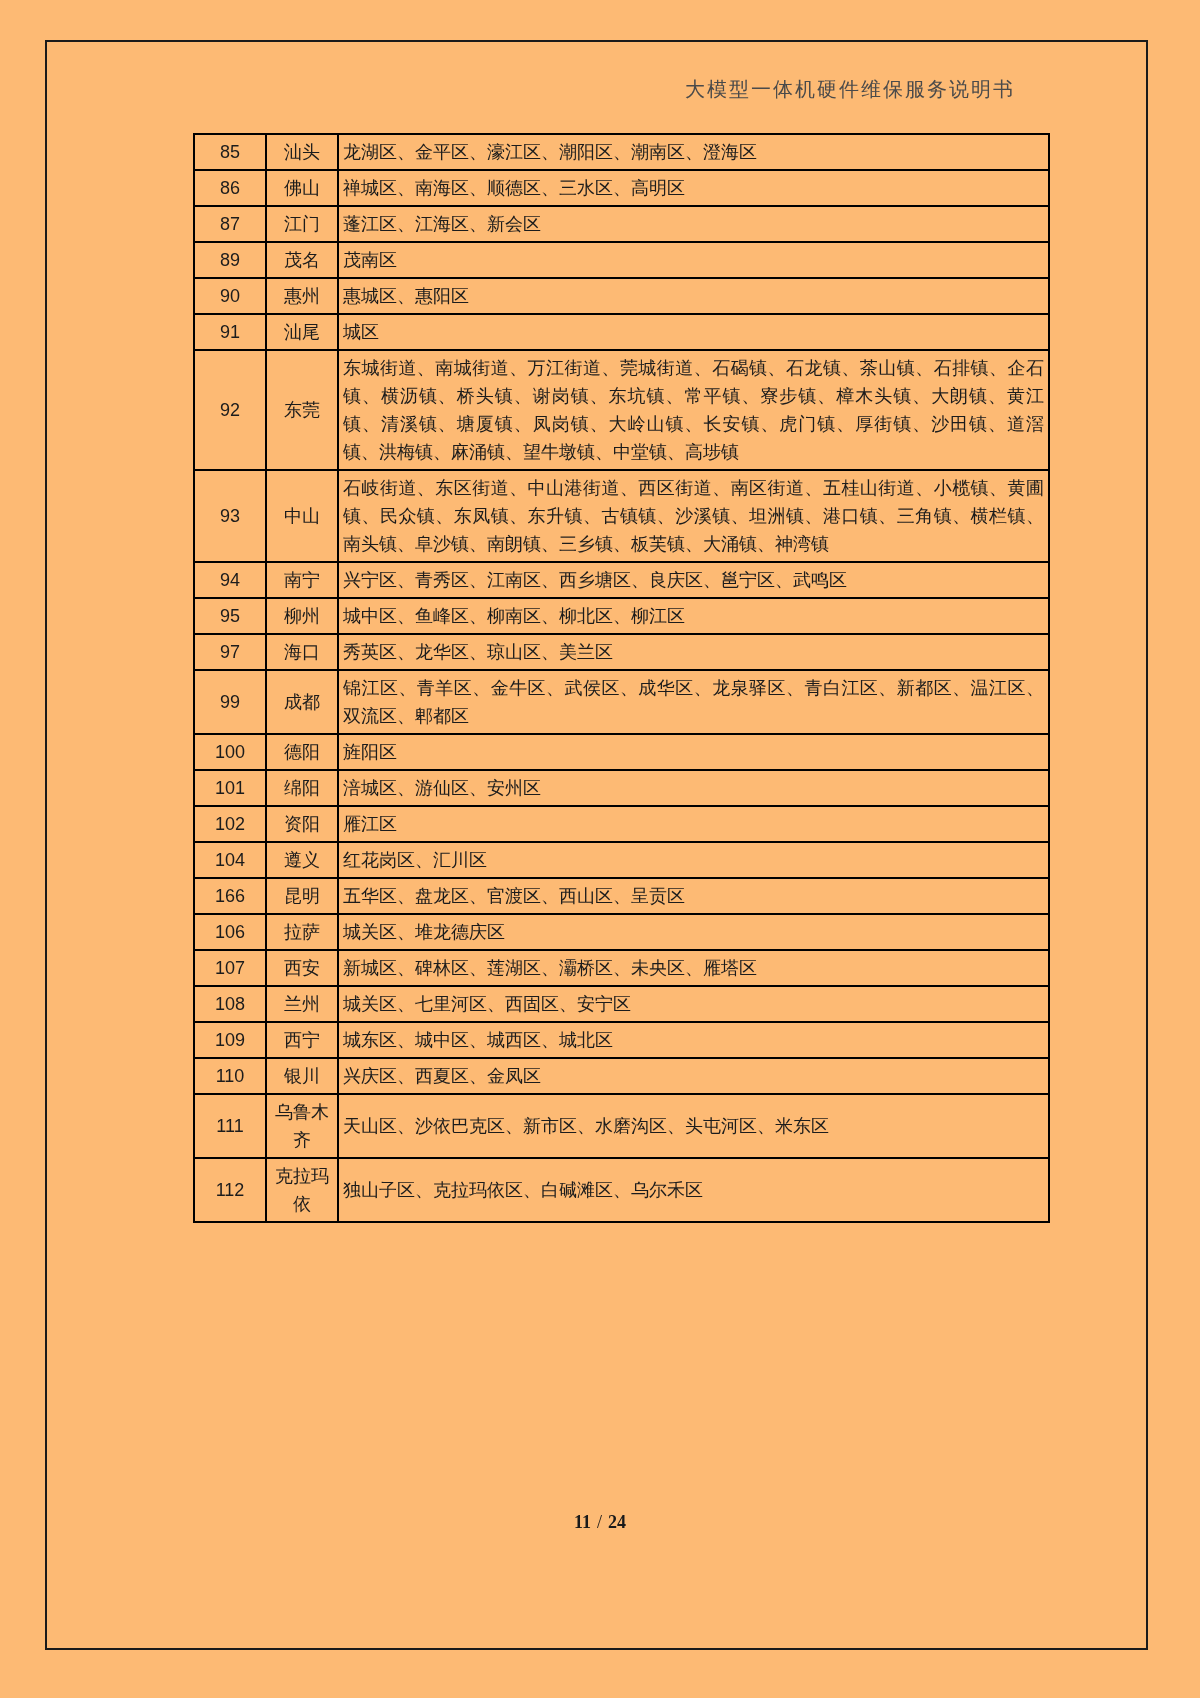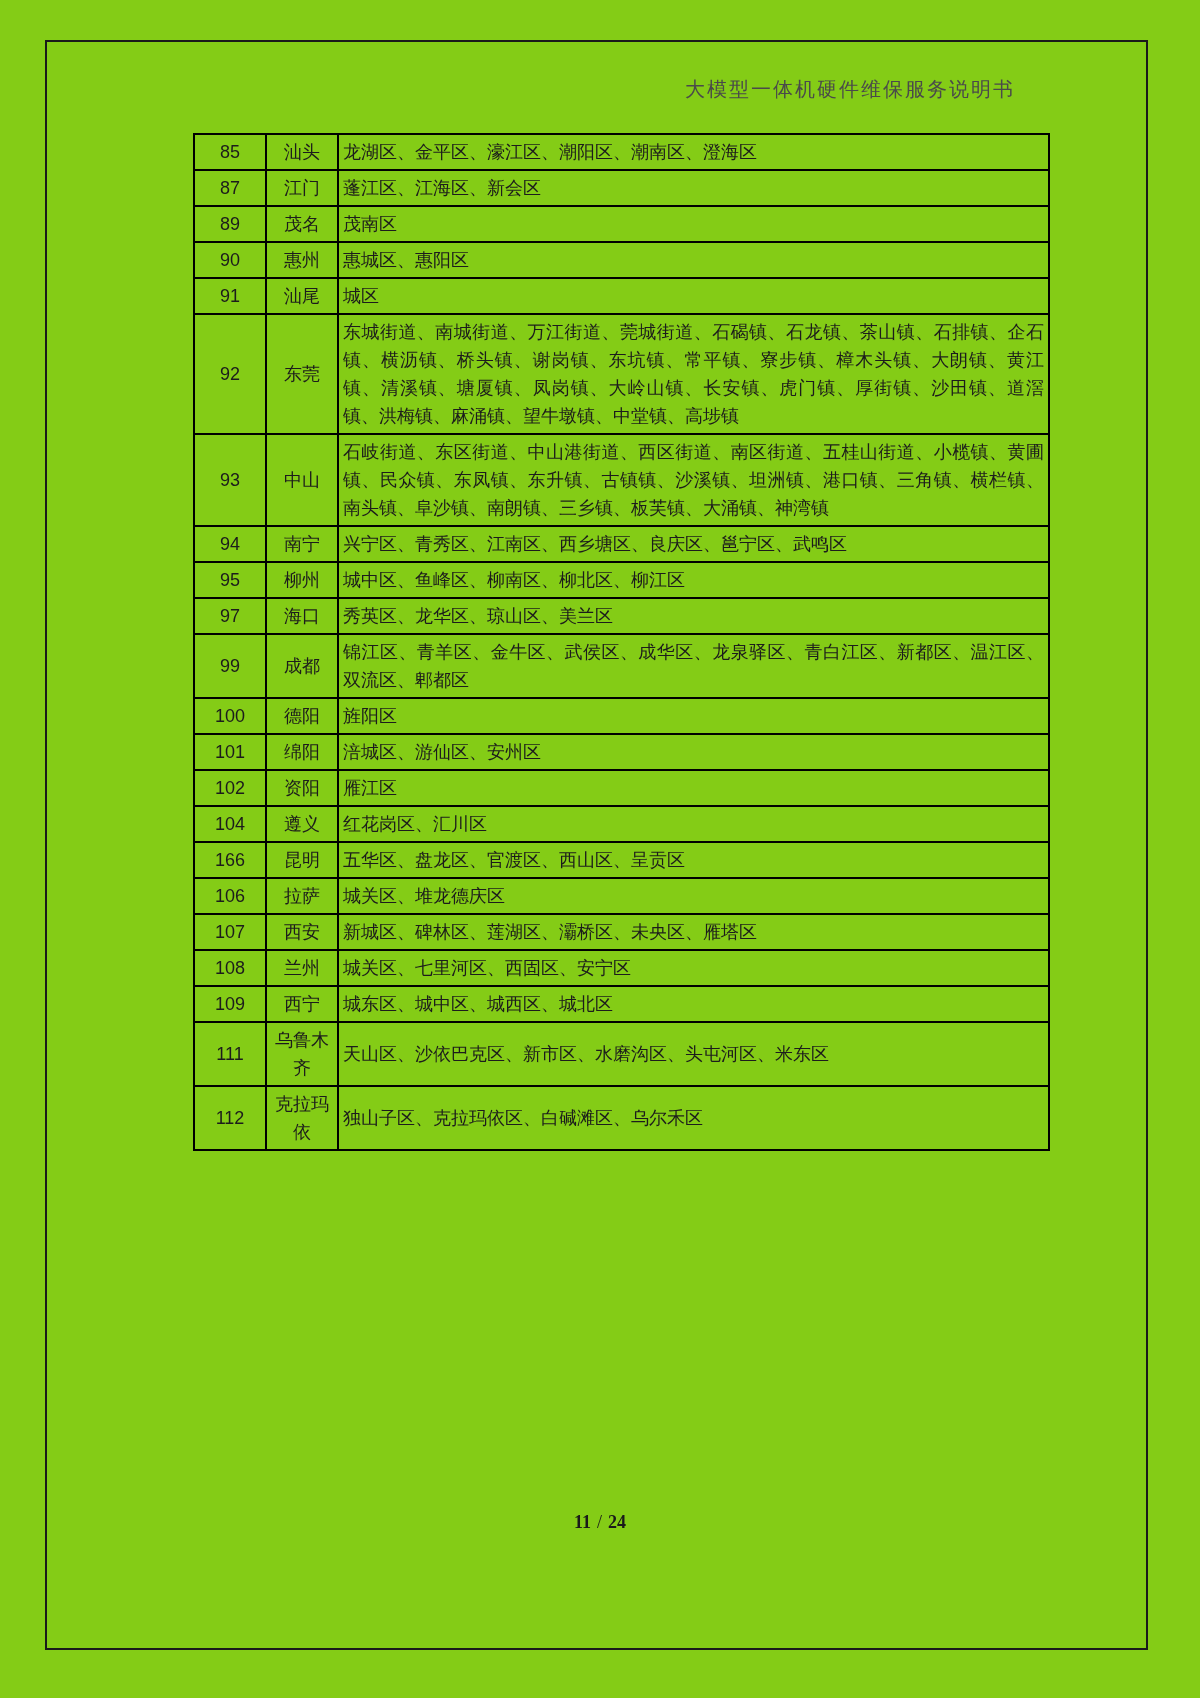--- a/index.html
+++ b/index.html
@@ -5,21 +5,21 @@
   html, body {
     margin: 0;
     padding: 0;
     background: #ffffff;
     font-family: "Liberation Sans", sans-serif;
   }
   .page {
     position: relative;
     width: 1200px;
     height: 1698px;
-    background: #84cc16;
+    background: #fdba74;
     overflow: hidden;
   }
   .page-border {
     position: absolute;
     left: 45px;
     top: 40px;
     width: 1103px;
     height: 1610px;
     border: 2px solid #1a1a1a;
     box-sizing: border-box;
@@ -96,20 +96,25 @@
   <div class="doc-header">大模型一体机硬件维保服务说明书</div>
 
   <table class="coverage">
     <tbody>
         <tr>
       <td class="col-num">85</td>
       <td class="col-city">汕头</td>
       <td class="col-districts">龙湖区、金平区、濠江区、潮阳区、潮南区、澄海区</td>
     </tr>
         <tr>
+      <td class="col-num">86</td>
+      <td class="col-city">佛山</td>
+      <td class="col-districts">禅城区、南海区、顺德区、三水区、高明区</td>
+    </tr>
+        <tr>
       <td class="col-num">87</td>
       <td class="col-city">江门</td>
       <td class="col-districts">蓬江区、江海区、新会区</td>
     </tr>
         <tr>
       <td class="col-num">89</td>
       <td class="col-city">茂名</td>
       <td class="col-districts">茂南区</td>
     </tr>
         <tr>
@@ -191,20 +196,25 @@
       <td class="col-num">108</td>
       <td class="col-city">兰州</td>
       <td class="col-districts">城关区、七里河区、西固区、安宁区</td>
     </tr>
         <tr>
       <td class="col-num">109</td>
       <td class="col-city">西宁</td>
       <td class="col-districts">城东区、城中区、城西区、城北区</td>
     </tr>
         <tr>
+      <td class="col-num">110</td>
+      <td class="col-city">银川</td>
+      <td class="col-districts">兴庆区、西夏区、金凤区</td>
+    </tr>
+        <tr>
       <td class="col-num">111</td>
       <td class="col-city">乌鲁木齐</td>
       <td class="col-districts">天山区、沙依巴克区、新市区、水磨沟区、头屯河区、米东区</td>
     </tr>
         <tr>
       <td class="col-num">112</td>
       <td class="col-city">克拉玛依</td>
       <td class="col-districts">独山子区、克拉玛依区、白碱滩区、乌尔禾区</td>
     </tr>
       </tbody>

